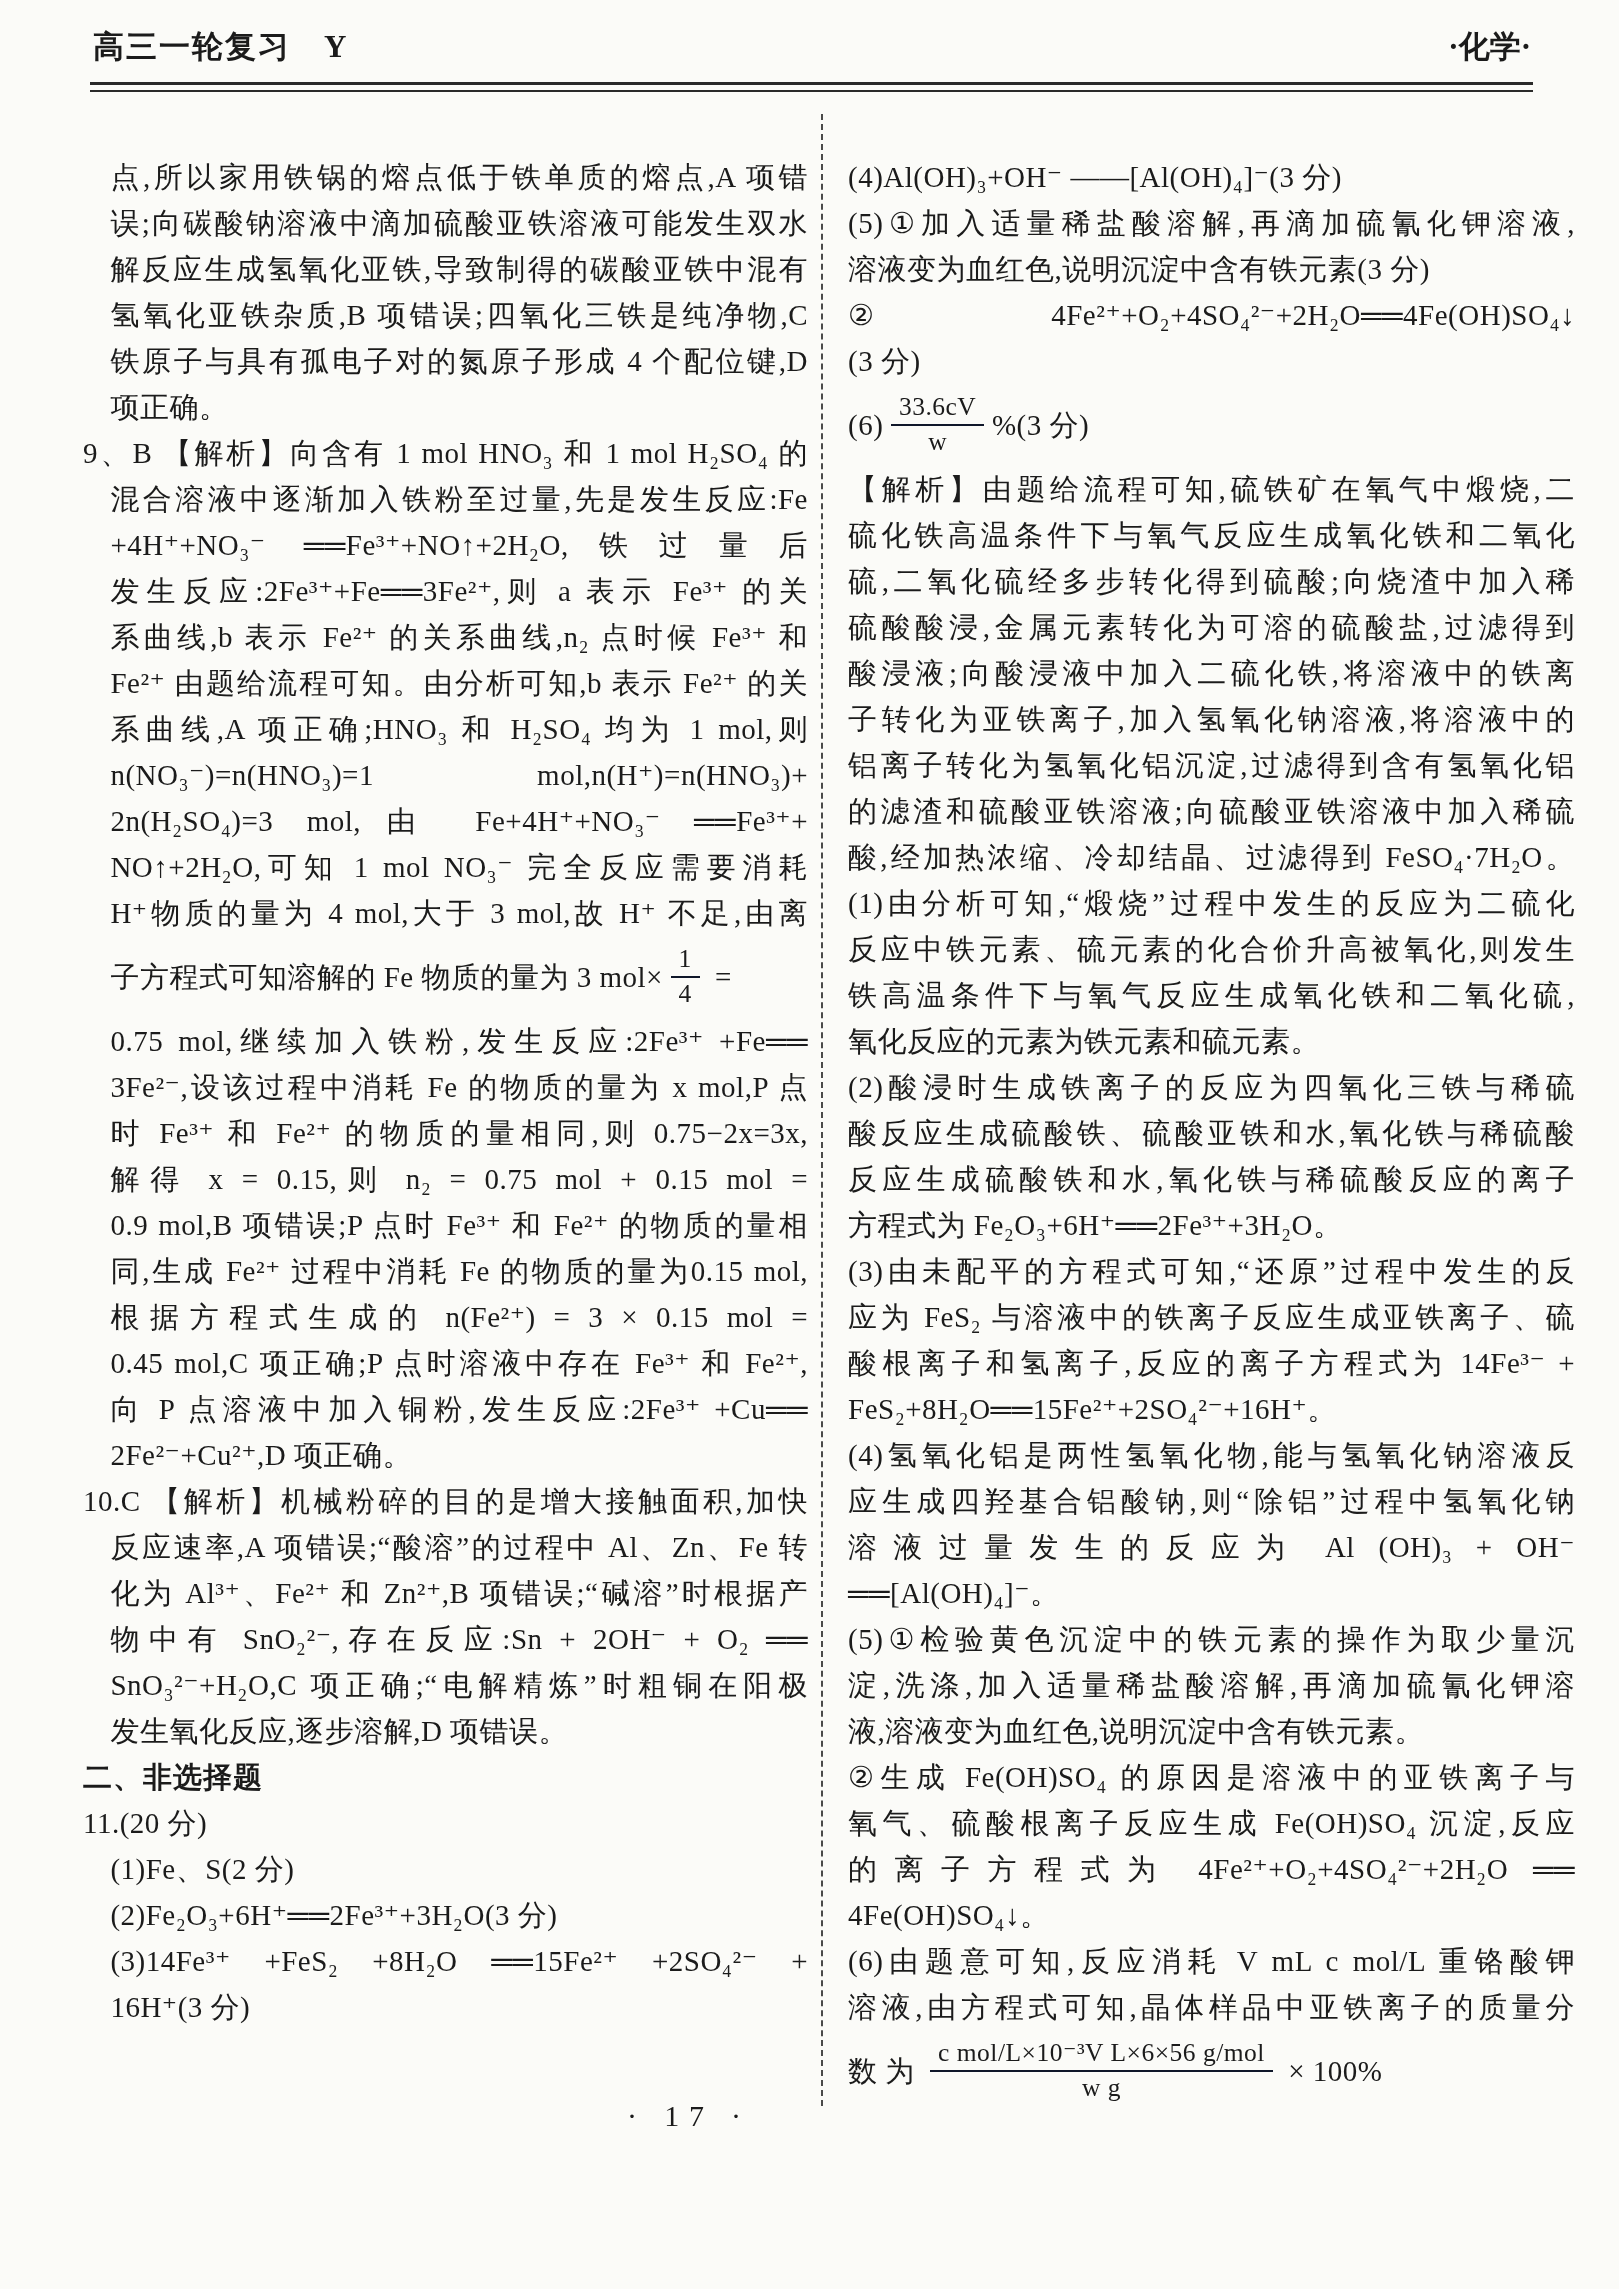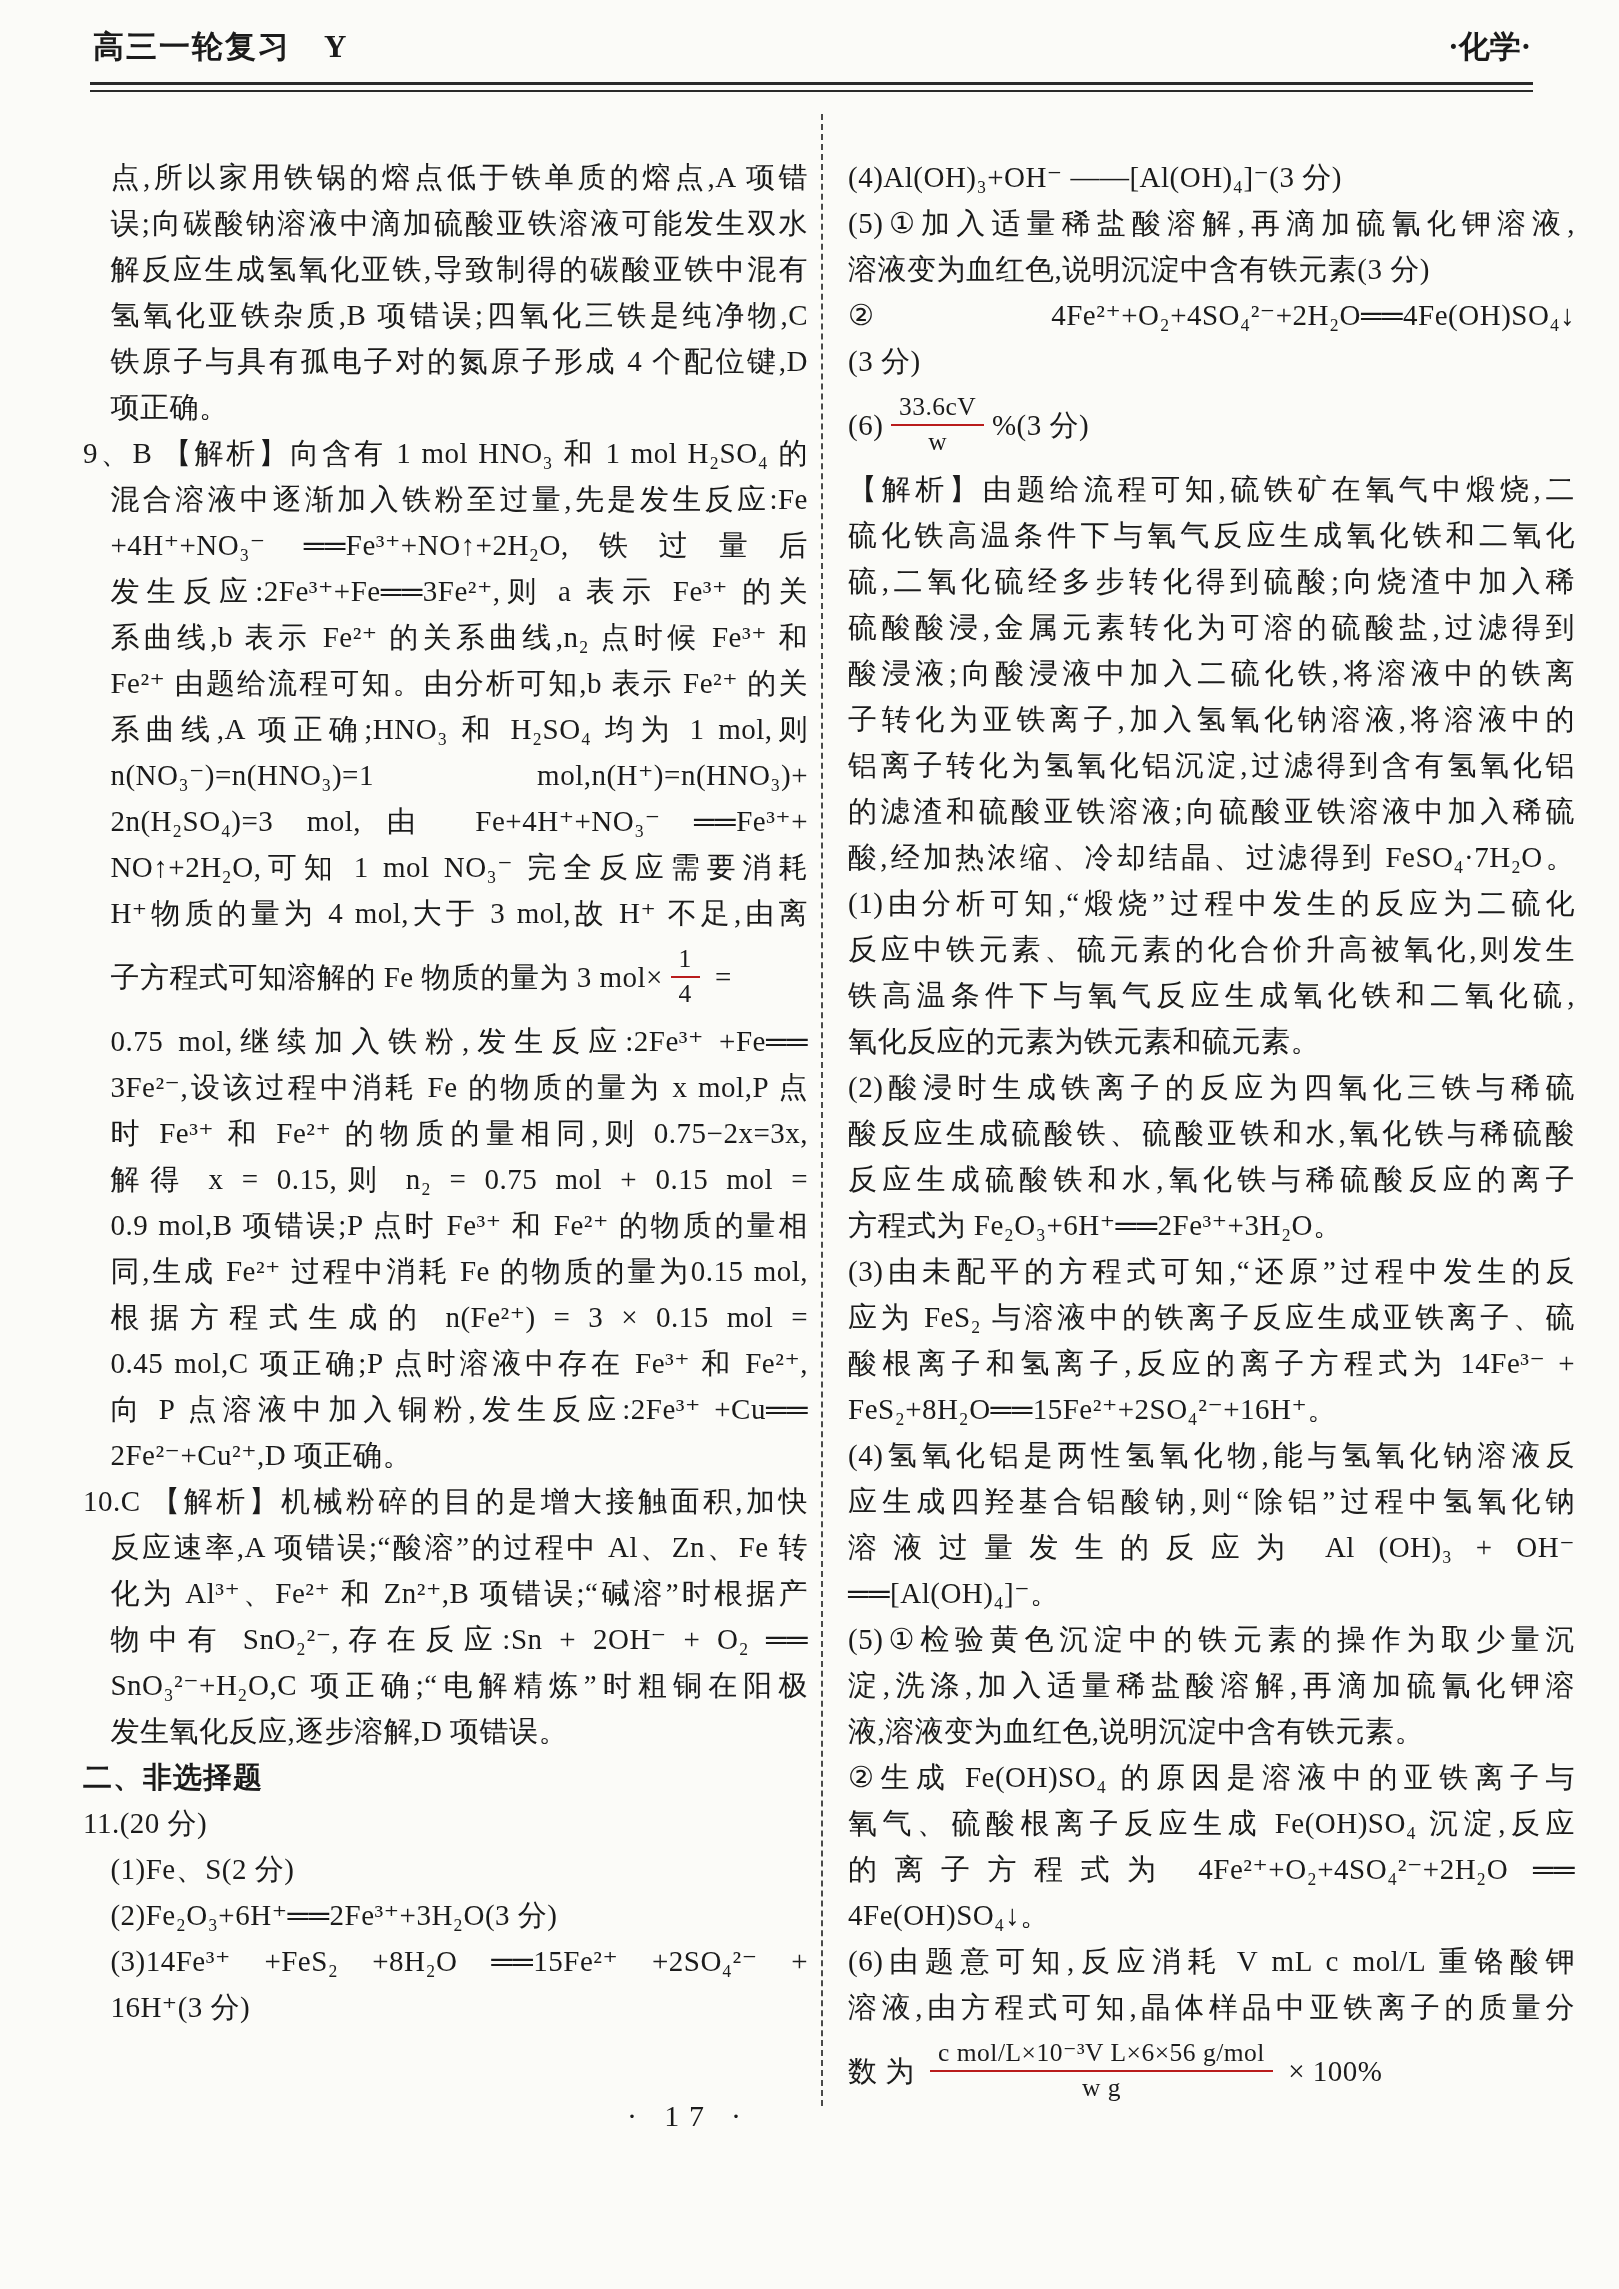--- a/index.html
+++ b/index.html
@@ -35,21 +35,21 @@
   .line.bold{font-weight:bold;letter-spacing:1px;}
   .line.tall{
     height:82px;display:flex;align-items:center;
     text-align:left;text-align-last:auto;
   }
   .fpart{white-space:pre;}
   .frac{
     display:inline-flex;flex-direction:column;align-items:center;
     font-size:25.5px;line-height:1.2;margin:0 7.8px;vertical-align:middle;
   }
-  .frac .num{border-bottom:2px solid #b91c1c;padding:0 7.8px 1px 7.8px;}
+  .frac .num{border-bottom:2px solid #0f172a;padding:0 7.8px 1px 7.8px;}
   .frac .den{padding-top:1px;}
   .pagenum{
     position:absolute;top:2099px;left:0;width:1354px;
     text-align:center;font-size:30px;letter-spacing:9.8px;padding-left:12px;
   }
 </style>
 </head>
 <body>
 
 <div class="page">

